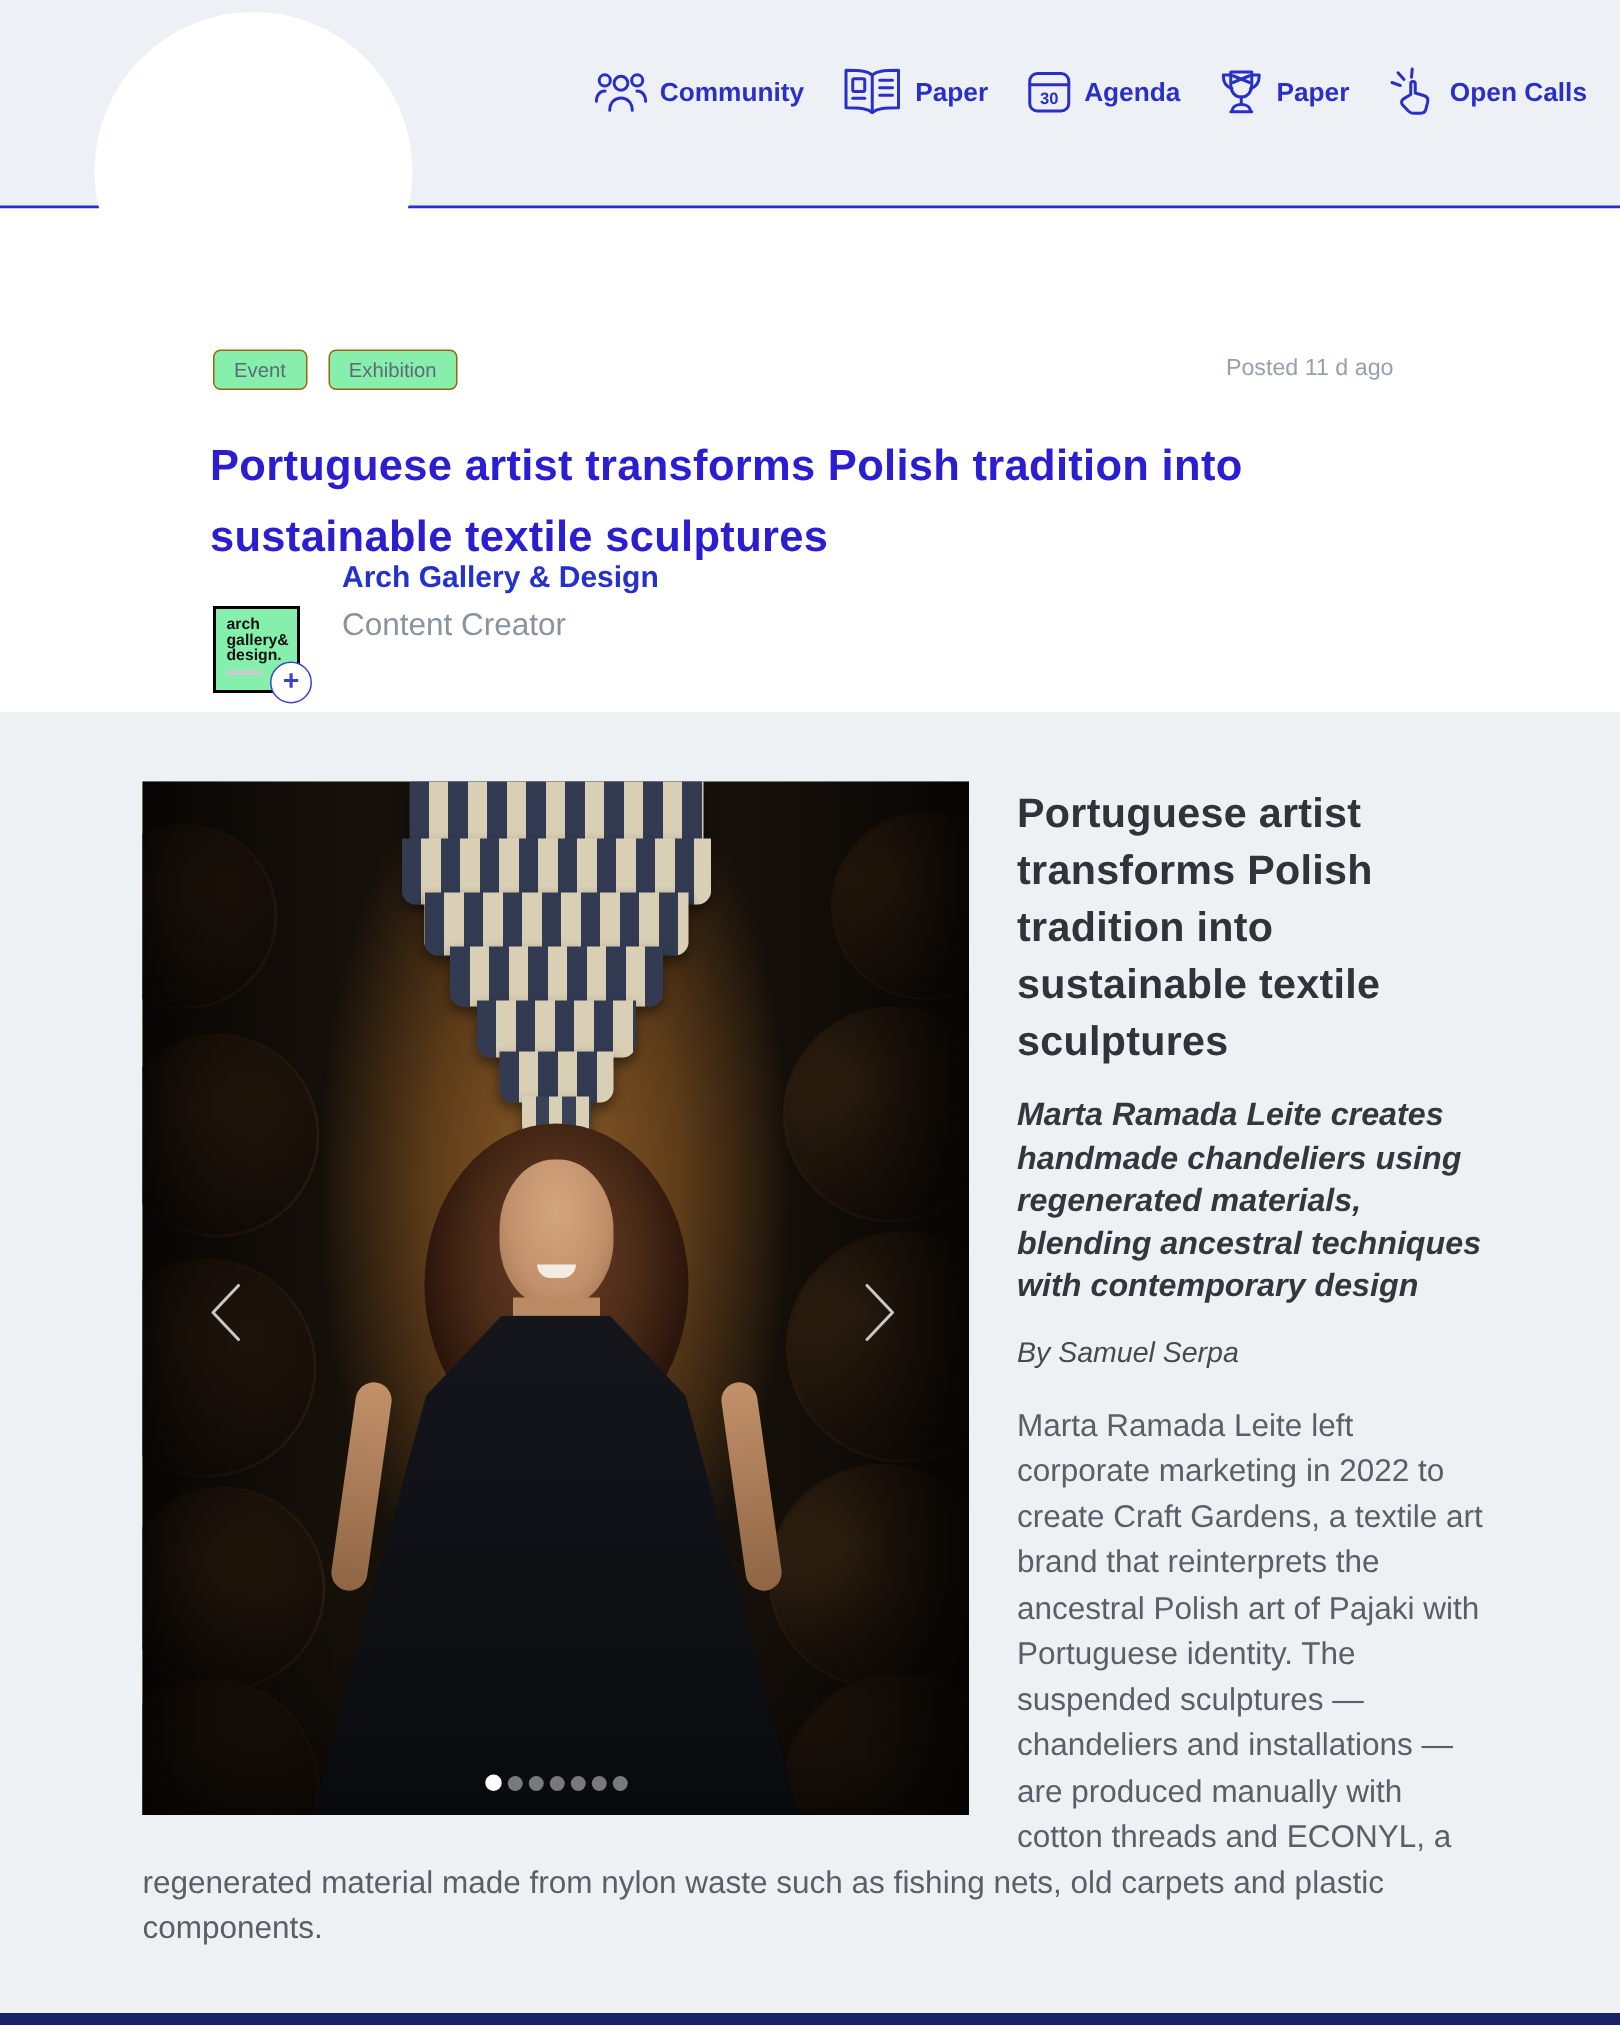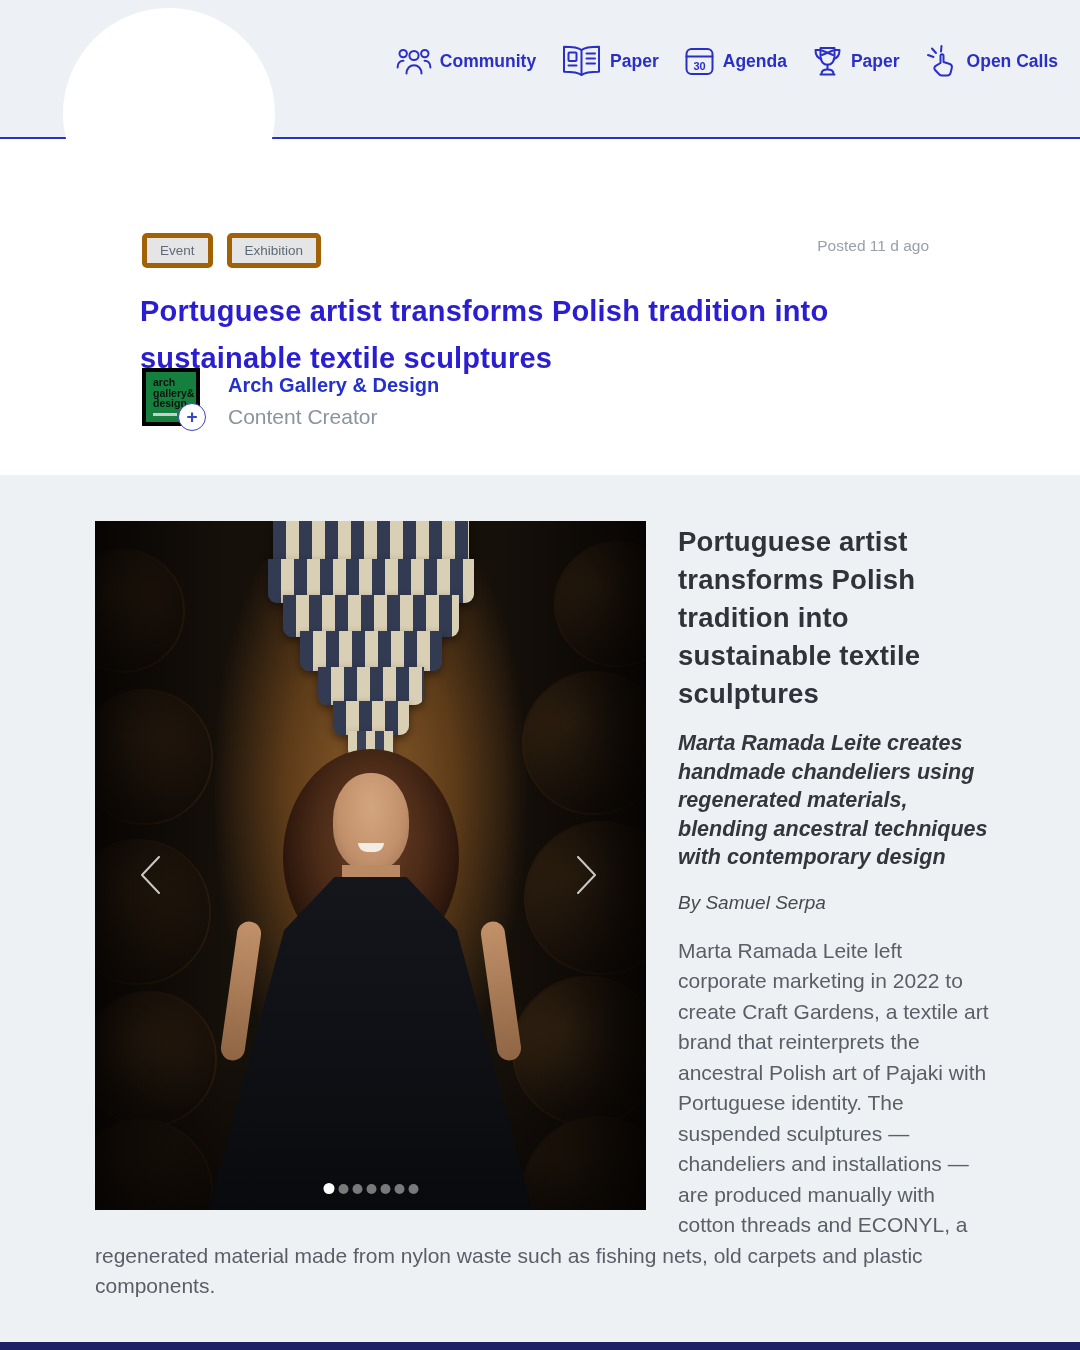--- a/index.html
+++ b/index.html
@@ -12,28 +12,28 @@
   .logo-circle{position:absolute;left:63px;top:8px;width:212px;height:212px;border-radius:50%;background:#ffffff;z-index:2;}
   .logo-text{position:absolute;left:85px;top:74px;z-index:3;font-size:66px;line-height:1;
              font-weight:bold;color:#2428d3;letter-spacing:0px;cursor:pointer;}
   .nav{position:absolute;top:44px;right:22px;z-index:3;display:flex;align-items:center;gap:25px;color:#2a2fc7;}
   .nav-item{display:flex;align-items:center;gap:8px;font-weight:bold;font-size:17.5px;cursor:pointer;white-space:nowrap;}
   .nav-item svg{display:block;stroke:currentColor;fill:none;stroke-width:2;stroke-linecap:round;stroke-linejoin:round;}
 
   
   .article-head{position:absolute;top:139px;left:0;width:1080px;height:336px;background:#ffffff;}
   .tags-row{position:absolute;top:94px;left:142px;display:flex;gap:14px;}
-  .tag{background:#e5e5e5;border:5px solid #a16207;border-radius:5px;color:#5f6a78;
+  .tag{background:#86efac;border:1px solid #a16207;border-radius:5px;color:#5f6a78;
        font-size:13.5px;padding:5px 13px;cursor:pointer;}
   .posted{position:absolute;top:98px;right:151px;font-size:15.5px;color:#97a0ab;}
   .article-title{position:absolute;top:130px;left:140px;width:760px;font-size:29px;
                  line-height:47px;font-weight:bold;color:#2a1ed0;letter-spacing:0.2px;}
   .author-row{position:absolute;top:229px;left:142px;display:flex;cursor:pointer;}
-  .avatar{position:relative;width:58px;height:58px;background:#15803d;border:4px solid #000000;
-          box-sizing:border-box;padding:5px 0 0 7px;}
+  .avatar{position:relative;width:58px;height:58px;background:#86efac;border:2px solid #000000;
+          box-sizing:border-box;padding:5px 0 0 7px;margin-top:36px;}
   .avatar .ln{font-weight:bold;color:#111;font-size:10.5px;line-height:10.5px;letter-spacing:0;}
   .avatar .tagline{margin-top:4px;width:24px;height:3px;background:#c9ccd1;}
   .plus-badge{position:absolute;right:-10px;bottom:-9px;width:28px;height:28px;border-radius:50%;
               background:#fff;border:1.6px solid #3b43c9;color:#3b43c9;display:flex;align-items:center;
               justify-content:center;font-size:19px;font-weight:bold;box-sizing:border-box;cursor:pointer;}
   .author-meta{margin-left:28px;padding-top:6px;}
   .author-name{color:#2531cd;font-weight:bold;font-size:20px;}
   .author-role{color:#8b939e;font-size:21px;margin-top:8px;}
 
   

